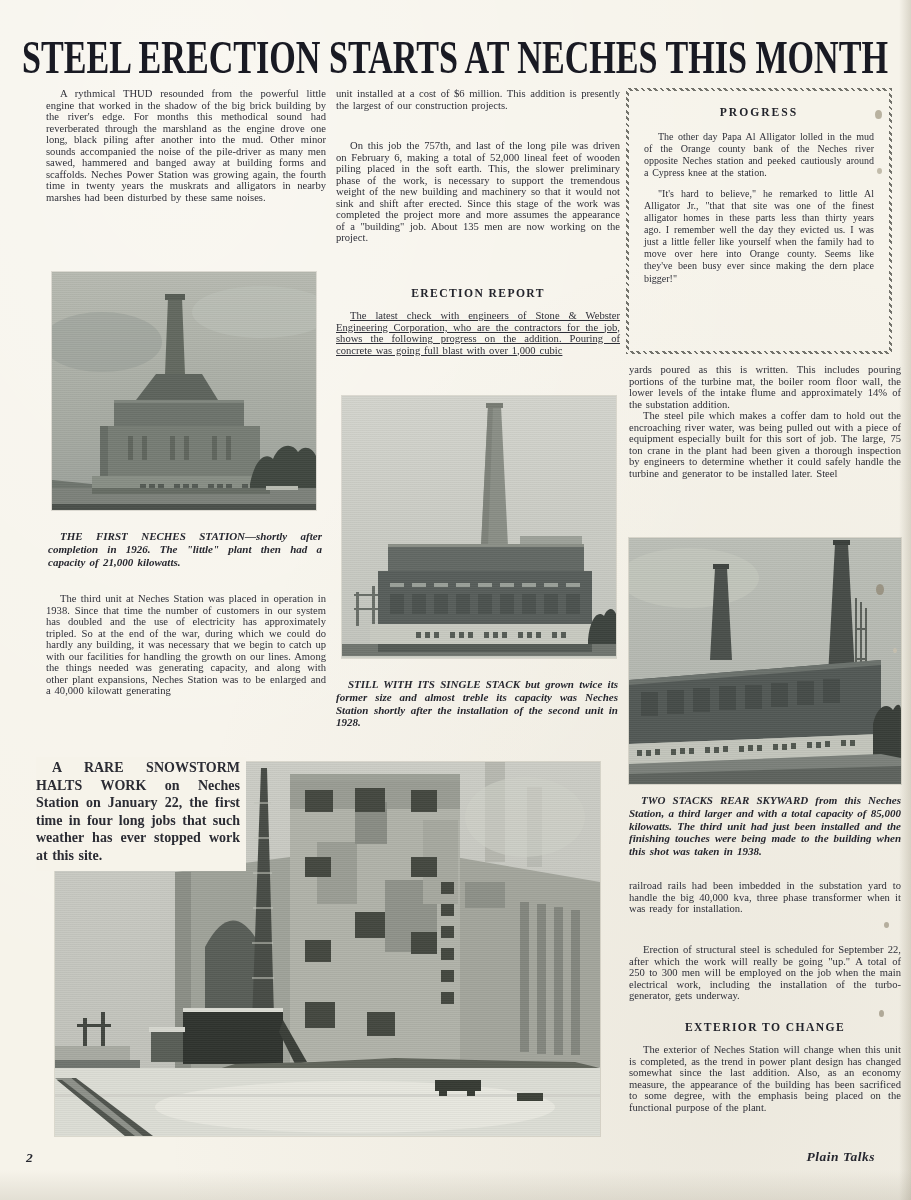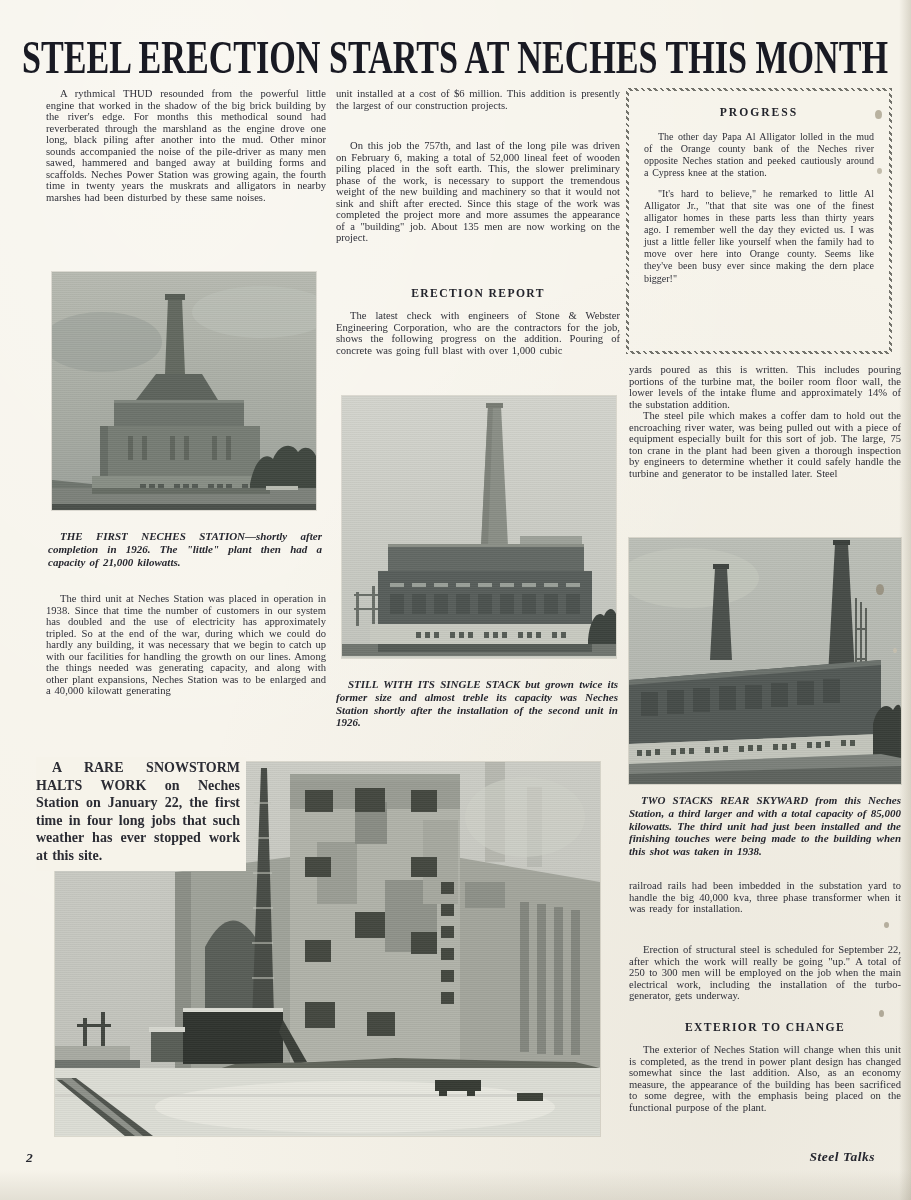--- a/index.html
+++ b/index.html
@@ -219,21 +219,21 @@
       <rect x="0" y="0" width="178" height="100" fill="#f6f3ea"></rect>
       <rect x="178" y="0" width="2" height="100" fill="#dcd8cb"></rect>
       <rect x="0" y="99" width="180" height="2" fill="#dcd8cb"></rect>
     </svg>
   </div>
 
   <div class="col" style="left:312px;top:88px;width:284px;height:680px;">
     <p class="abs noind" style="left:0;top:0;width:284px;">unit installed at a cost of $6 million. This addition is presently the largest of our construction projects.</p>
     <p class="abs" style="left:0;top:52px;width:284px;">On this job the 757th, and last of the long pile was driven on February 6, making a total of 52,000 lineal feet of wooden piling placed in the soft earth. This, the slower preliminary phase of the work, is necessary to support the tremendous weight of the new building and machinery so that it would not sink and shift after erected. Since this stage of the work was completed the project more and more assumes the appearance of a "building" job. About 135 men are now working on the project.</p>
     <div class="subhead abs" style="left:0;top:200px;width:284px;">ERECTION REPORT</div>
-    <p class="abs" style="left:0;top:222px;width:284px;">The latest check with engineers of Stone &amp; Webster Engineering Corporation, who are the contractors for the job, shows the following progress on the addition. Pouring of concrete was going full blast with over 1,000 cubic</p>
+    <p class="abs" style="left:0;top:222px;width:284px;text-decoration:underline;">The latest check with engineers of Stone &amp; Webster Engineering Corporation, who are the contractors for the job, shows the following progress on the addition. Pouring of concrete was going full blast with over 1,000 cubic</p>
 
     <div class="photo" style="left:6px;top:308px;width:274px;height:262px;">
       <svg viewBox="0 0 274 262" preserveAspectRatio="none">
         <defs>
           <linearGradient id="sky2" x1="0" y1="0" x2="0" y2="1">
             <stop offset="0" stop-color="#d3d4cd"></stop>
               <stop offset="1" stop-color="#c2c4bd"></stop>
           </linearGradient>
         </defs>
         <rect width="274" height="262" fill="url(#sky2)"></rect>
@@ -289,21 +289,21 @@
           <rect x="210" y="236" width="5" height="6"></rect>
             <rect x="219" y="236" width="5" height="6"></rect>
         </g>
         <path d="M246,244 C248,222 256,214 262,220 C266,210 272,212 274,218 L274,248 L246,248 Z" fill="#3c423d"></path>
         <rect x="0" y="248" width="274" height="14" fill="#70756f"></rect>
         <rect x="36" y="248" width="214" height="8" fill="#4c524e" opacity=".8"></rect>
         <rect x="0" y="260" width="274" height="2" fill="#cfd1c8"></rect>
       </svg>
     </div>
 
-    <div class="cap abs" style="left:0;top:590px;width:282px;">STILL WITH ITS SINGLE STACK but grown twice its former size and almost treble its capacity was Neches Station shortly after the installation of the second unit in 1926.</div>
+    <div class="cap abs" style="left:0;top:590px;width:282px;">STILL WITH ITS SINGLE STACK but grown twice its former size and almost treble its capacity was Neches Station shortly after the installation of the second unit in 1928.</div>
   </div>
 
   <div class="col" style="left:605px;top:88px;width:272px;height:1060px;">
 
     <div class="progress-box">
       <div class="subhead">PROGRESS</div>
       <p>The other day Papa Al Alligator lolled in the mud of the Orange county bank of the Neches river opposite Neches station and peeked cautiously around a Cypress knee at the station.</p>
       <p>"It's hard to believe," he remarked to little Al Alligator Jr., "that that site was one of the finest alligator homes in these parts less than thirty years ago. I remember well the day they evicted us. I was just a little feller like yourself when the family had to move over here into Orange county. Seems like they've been busy ever since making the dern place bigger!"</p>
     </div>
 
@@ -377,21 +377,21 @@
 
     <div class="cap abs" style="left:0;top:706px;width:272px;">TWO STACKS REAR SKYWARD from this Neches Station, a third larger and with a total capacity of 85,000 kilowatts. The third unit had just been installed and the finishing touches were being made to the building when this shot was taken in 1938.</div>
 
     <p class="abs noind" style="left:0;top:792px;width:272px;">railroad rails had been imbedded in the substation yard to handle the big 40,000 kva, three phase transformer when it was ready for installation.</p>
     <p class="abs" style="left:0;top:856px;width:272px;">Erection of structural steel is scheduled for September 22, after which the work will really be going "up." A total of 250 to 300 men will be employed on the job when the main electrical work, including the installation of the turbo-generator, gets underway.</p>
     <div class="subhead abs" style="left:0;top:934px;width:272px;">EXTERIOR TO CHANGE</div>
     <p class="abs" style="left:0;top:956px;width:272px;">The exterior of Neches Station will change when this unit is completed, as the trend in power plant design has changed somewhat since the last addition. Also, as an economy measure, the appearance of the building has been sacrificed to some degree, with the emphasis being placed on the functional purpose of the plant.</p>
   </div>
 
   <div class="footer-num">2</div>
-  <div class="footer-pub">Steel Talks</div>
+  <div class="footer-pub">Plain Talks</div>
 
   <div class="speck" style="left:875px;top:110px;width:7px;height:9px;background:#b9b2a0;"></div>
   <div class="speck" style="left:877px;top:168px;width:5px;height:6px;background:#c2bcab;"></div>
   <div class="speck" style="left:876px;top:584px;width:8px;height:11px;background:#9a9484;"></div>
   <div class="speck" style="left:893px;top:648px;width:4px;height:5px;background:#c4beae;"></div>
   <div class="speck" style="left:879px;top:1010px;width:5px;height:7px;background:#b0a998;"></div>
   <div class="speck" style="left:884px;top:922px;width:5px;height:6px;background:#b5ae9d;"></div>
 
 </div>
 

